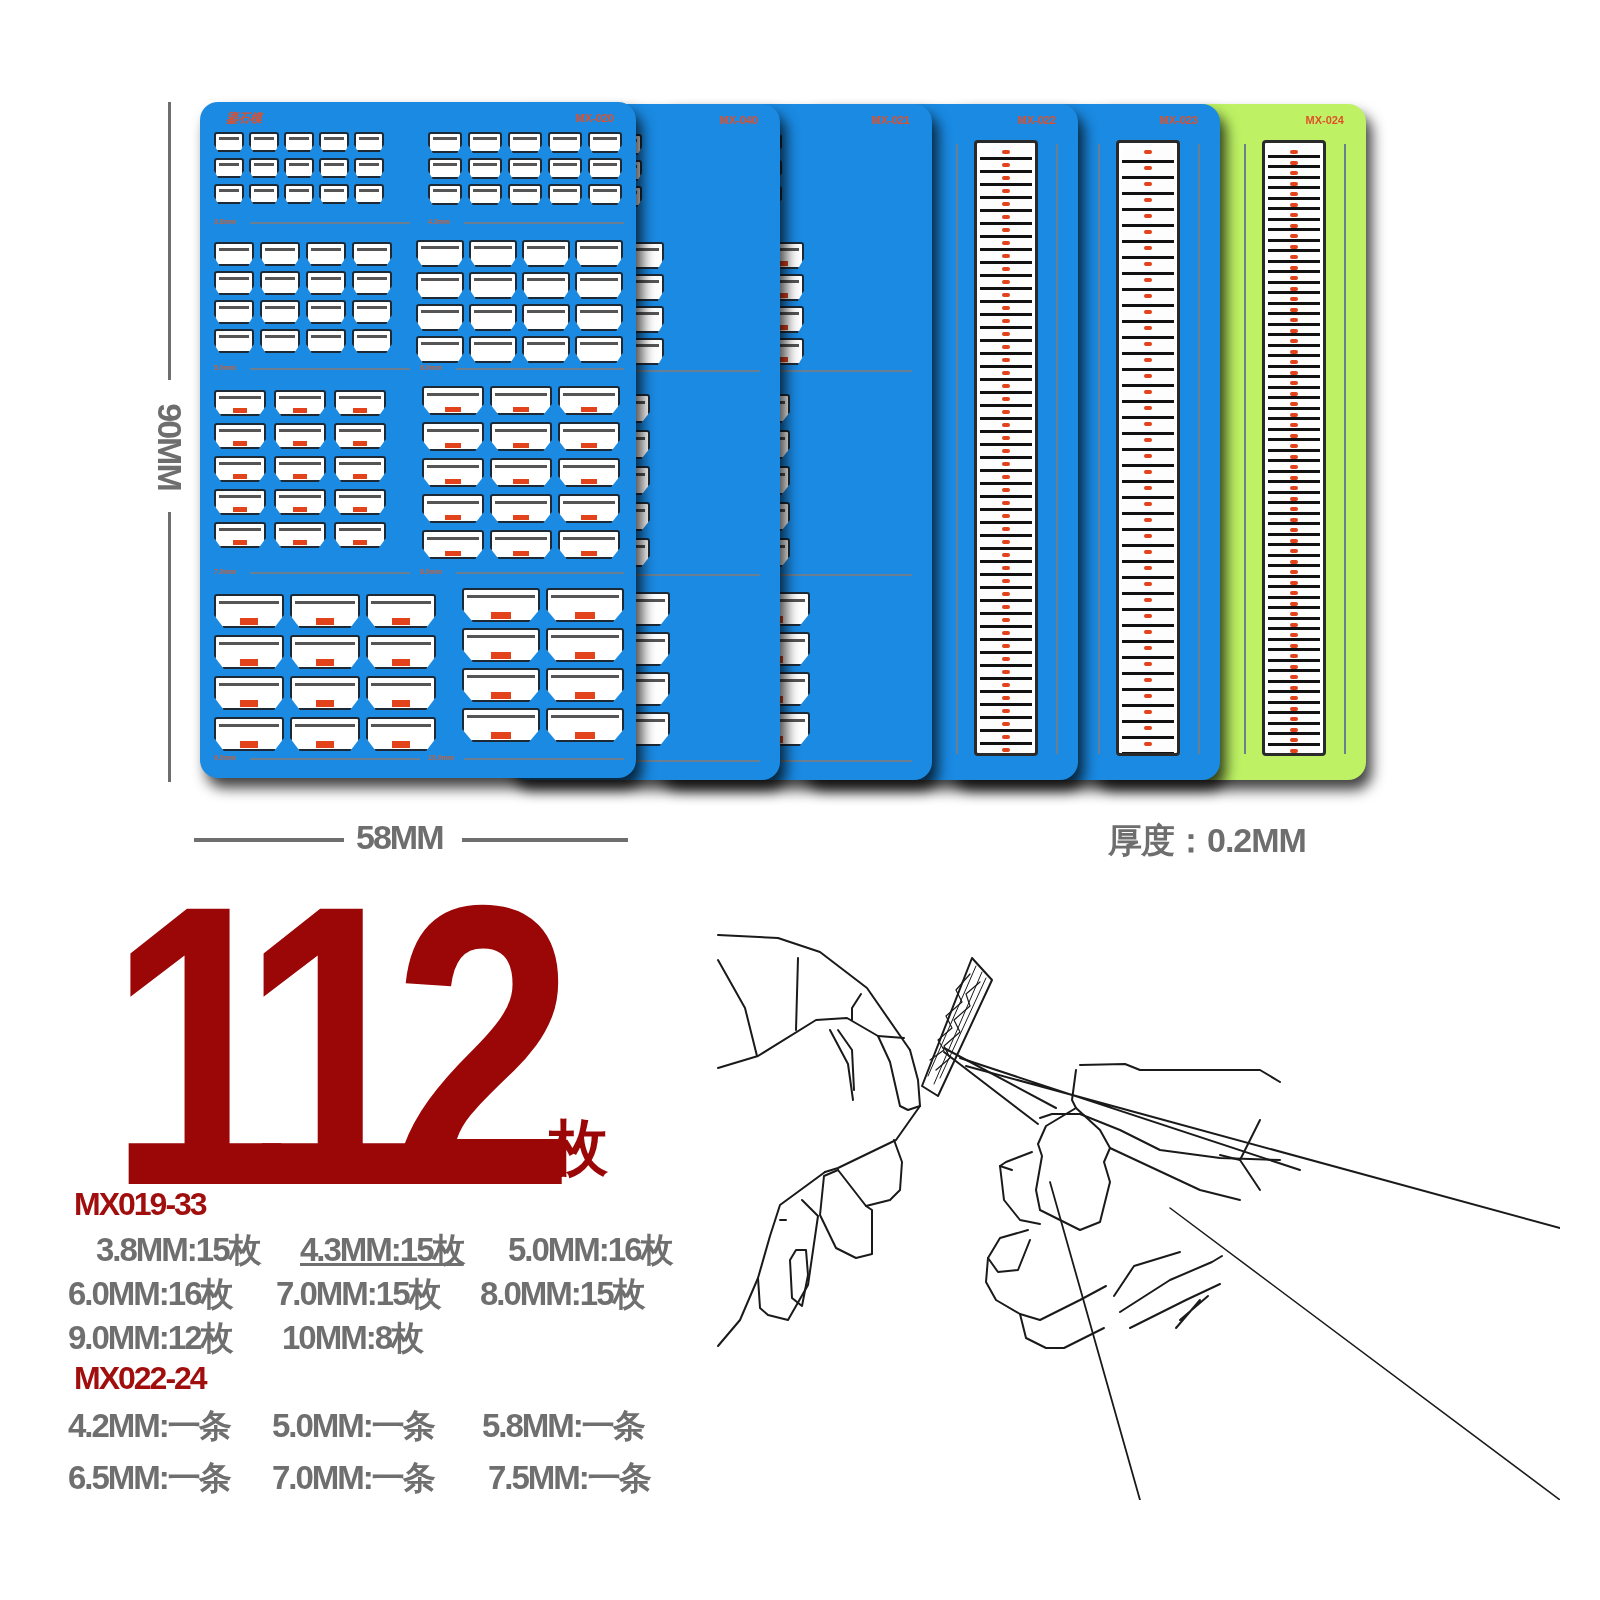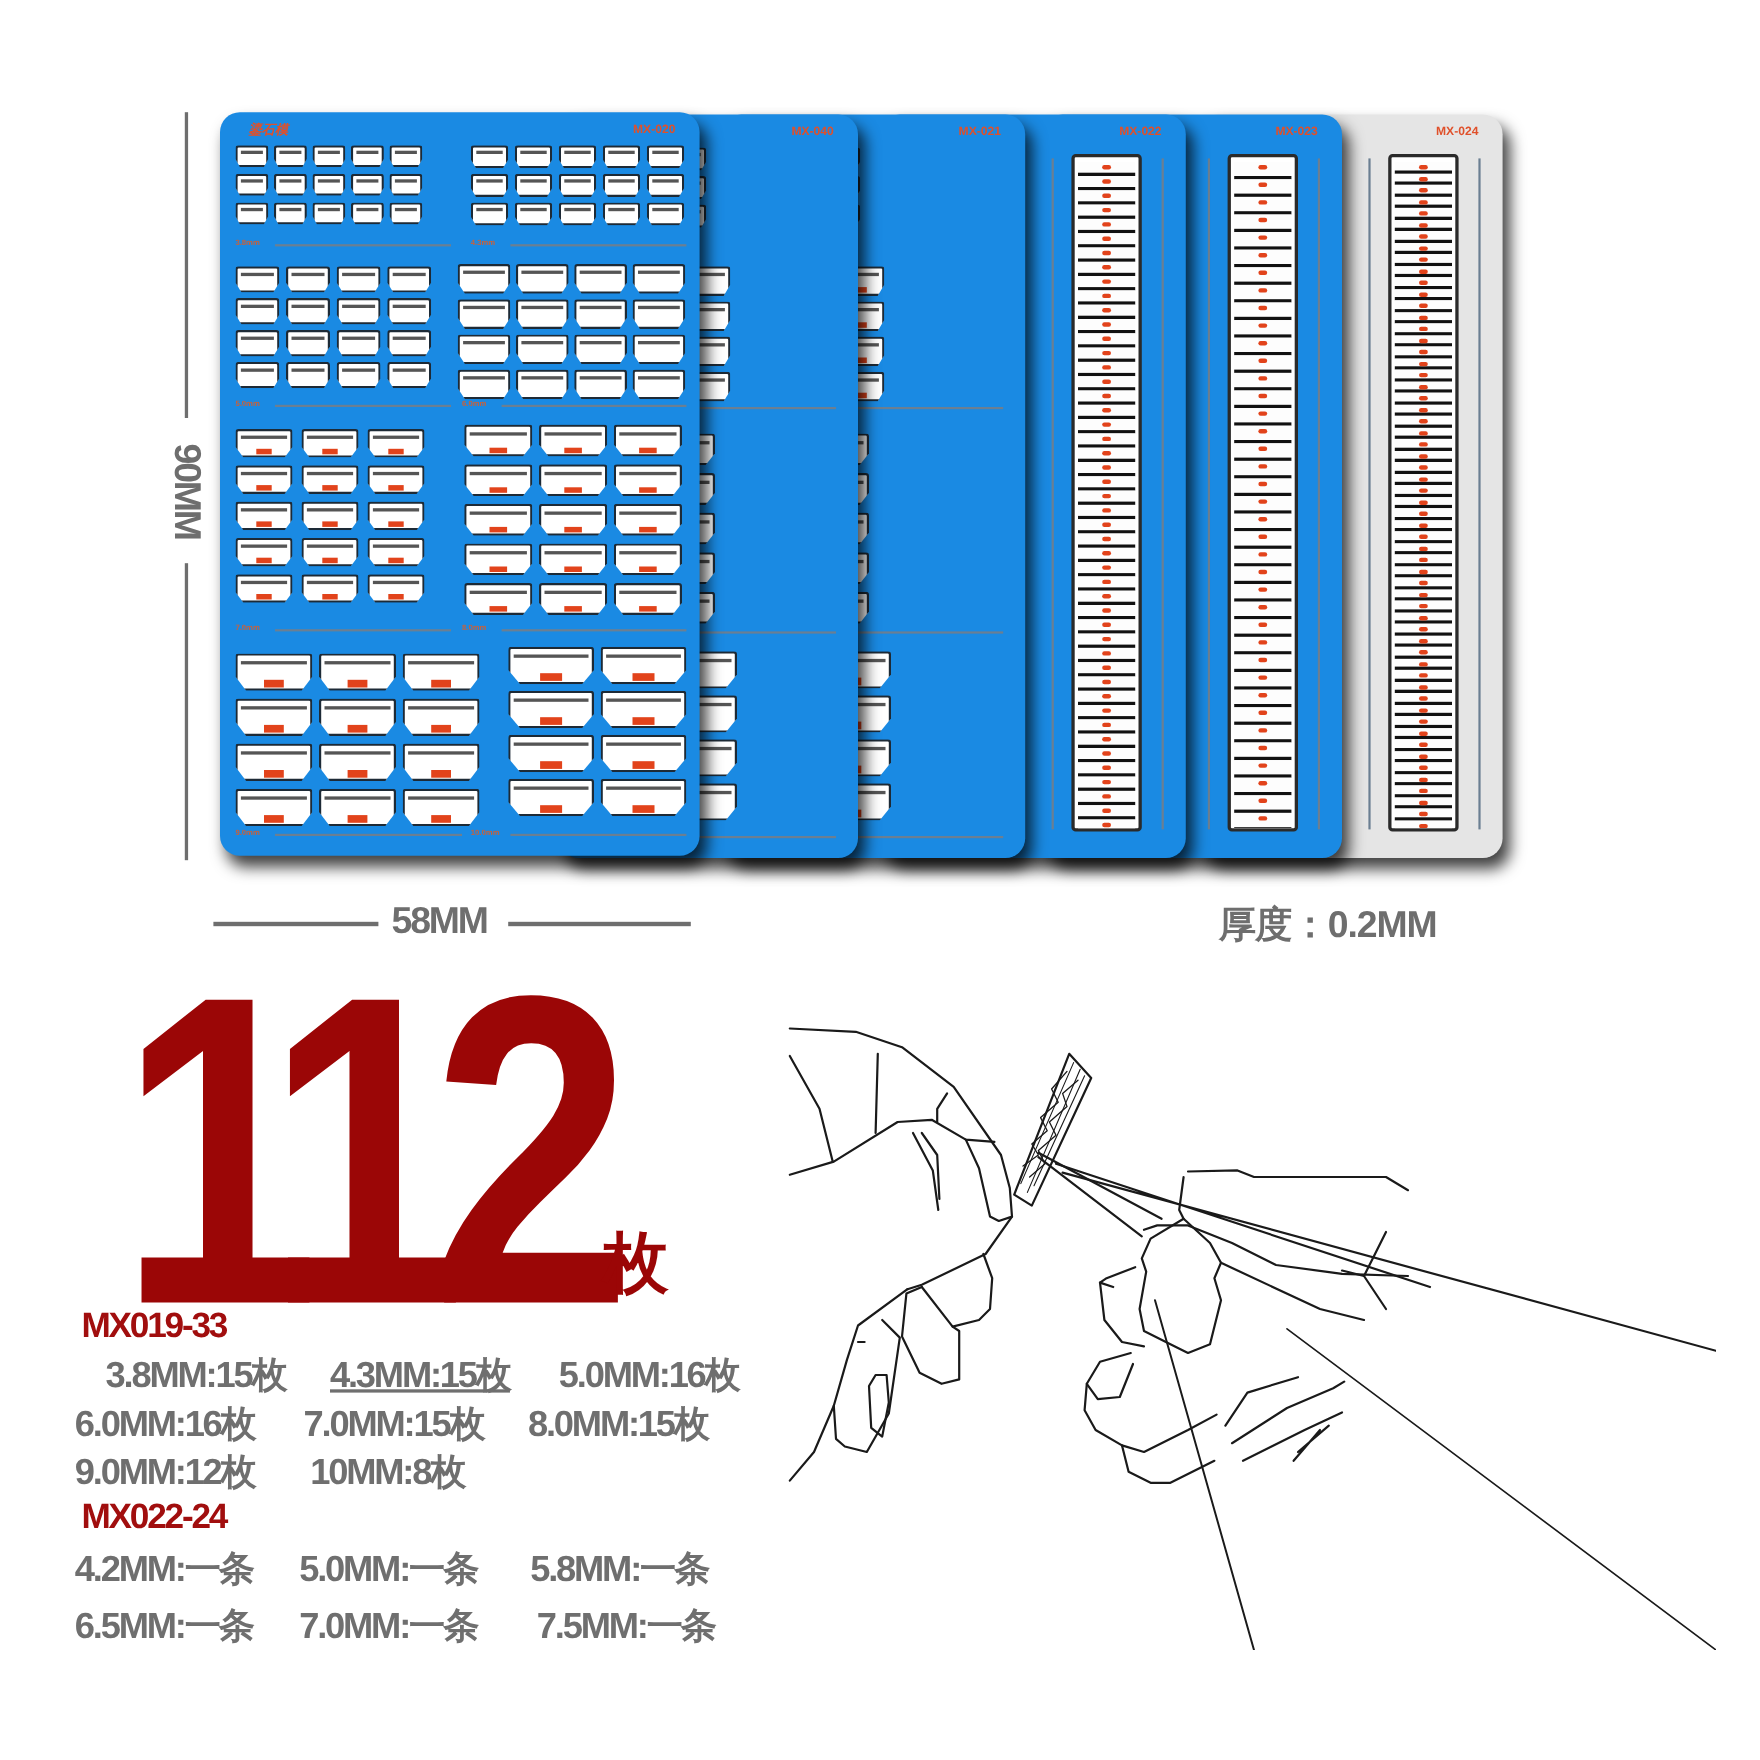--- a/index.html
+++ b/index.html
@@ -101,21 +101,21 @@
     font-size: 33px; font-weight: bold; color: #6f6f6f; letter-spacing: -2px;
   }
   .spec-row span { display: inline-block; }
 
   .illustration { position: absolute; left: 700px; top: 900px; width: 860px; height: 600px; }
 </style>
 </head>
 <body>
 
 <div id="sheets">
-    <div class="sheet" style="left: 1090px; top: 104px; width: 276px; height: 676px; z-index: 1; background: #e5e5e5;">
+    <div class="sheet" style="left: 1090px; top: 104px; width: 276px; height: 676px; z-index: 1; background: #bef264;">
       <div class="sheet-code">MX-024</div>
       <div class="strip" style="left: 172px; top: 36px; width: 64px; height: 616px;">
         <div class="strip-cell" style="top: 4px; height: 10.5px;">
           <div class="strip-dot"></div>
         </div>
         <div class="strip-cell" style="top: 14.5px; height: 10.5px;">
           <div class="strip-dot"></div>
         </div>
         <div class="strip-cell" style="top: 25px; height: 10.5px;">
           <div class="strip-dot"></div>

